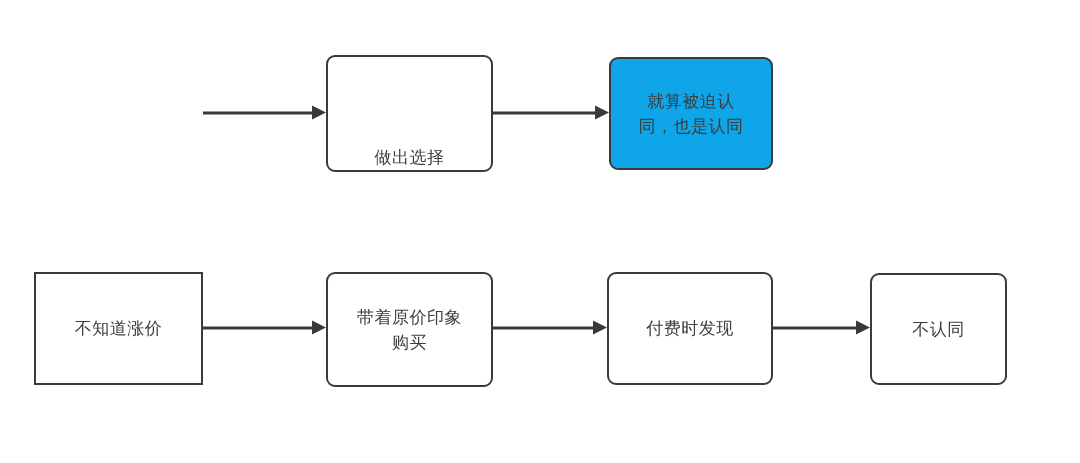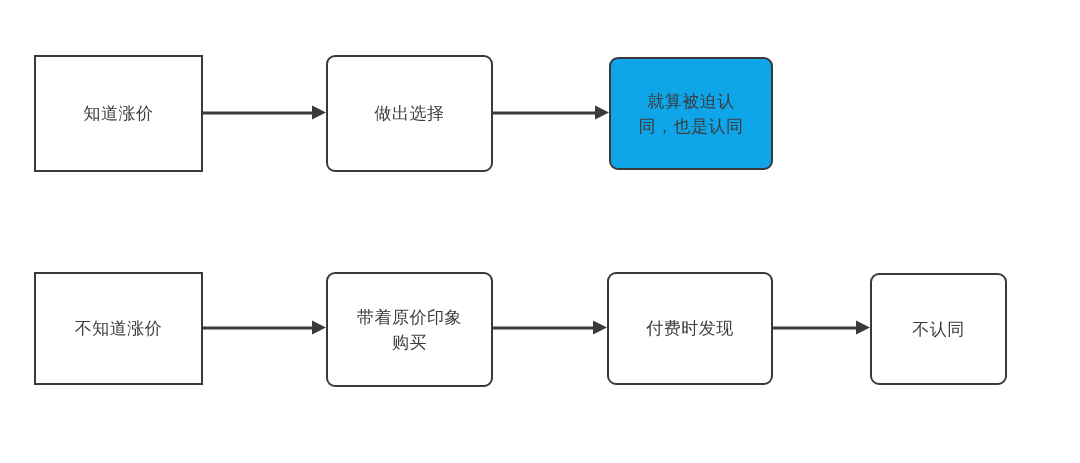--- a/index.html
+++ b/index.html
@@ -68,24 +68,21 @@
 <div id="canvas">
     <div style="position: absolute; left: 0px; top: 0px; width: 100%; height: 100%;">
       <div class="edge" style="left: 203px; top: 113px; width: 123px;">
         <div class="edge-line" style="width: 111px; background: rgb(58, 58, 58);"></div>
         <div class="edge-head" style="left: 109px; border-left-color: rgb(58, 58, 58);"></div>
       </div>
       <div class="edge" style="left: 493px; top: 113px; width: 116px;">
         <div class="edge-line" style="width: 104px; background: rgb(58, 58, 58);"></div>
         <div class="edge-head" style="left: 102px; border-left-color: rgb(58, 58, 58);"></div>
       </div>
-      <div class="node sharp" style="left: 34px; top: 55px; width: 169px; height: 117px; border-color: rgb(58, 58, 58); background: rgb(255, 255, 255);">
-        <span class="node-label" style="color: rgb(60, 60, 60);">知道涨价</span>
-      </div>
-      <div class="node rounded" style="left: 326px; top: 55px; width: 167px; height: 117px; border-color: rgb(58, 58, 58); background: rgb(255, 255, 255);">
+      <div class="node rounded" style="left: 326px; top: 55px; width: 167px; height: 117px; border-color: rgb(58, 58, 58); background: rgb(255, 255, 255); align-items: flex-end;">
         <span class="node-label" style="color: rgb(60, 60, 60);">做出选择</span>
       </div>
       <div class="node rounded" style="left: 609px; top: 57px; width: 164px; height: 113px; border-color: rgb(58, 58, 58); background: #0ea5e9;">
         <span class="node-label" style="color: rgb(60, 60, 60);">就算被迫认
 同，也是认同</span>
       </div>
     </div>
     <div style="position: absolute; left: 0px; top: 0px; width: 100%; height: 100%;">
       <div class="edge" style="left: 203px; top: 328px; width: 123px;">
         <div class="edge-line" style="width: 111px; background: rgb(58, 58, 58);"></div>

